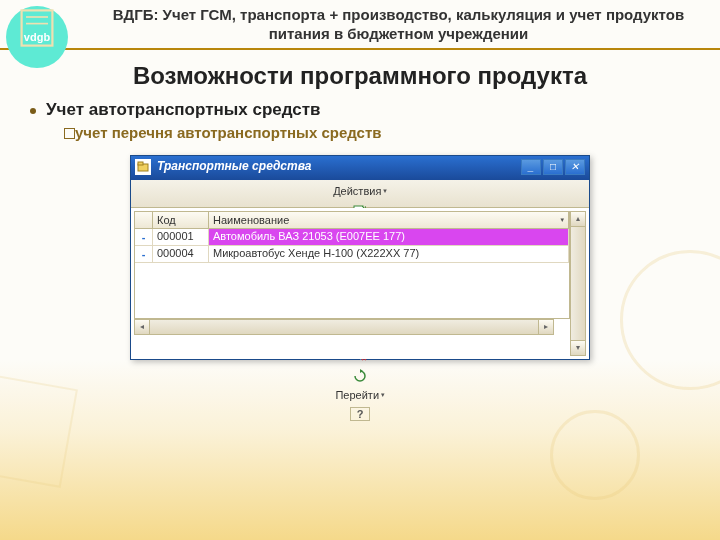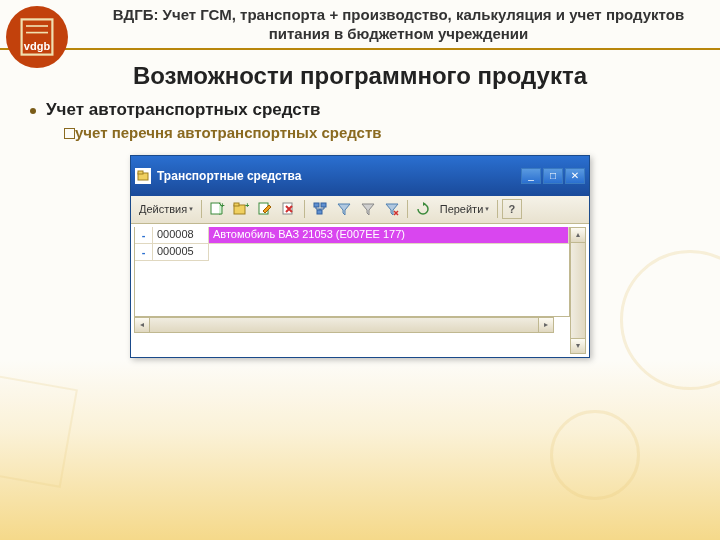--- a/index.html
+++ b/index.html
@@ -4,38 +4,38 @@
 <style>
   * { box-sizing: border-box; margin: 0; padding: 0; }
   body { width: 720px; height: 540px; font-family: Arial, sans-serif; background: #fdfcf8; position: relative; overflow: hidden; }
   .bg-accent { position: absolute; bottom: 0; left: 0; right: 0; height: 180px; background: linear-gradient(to top, #f5d98a 0%, rgba(245,217,138,0.3) 60%, transparent 100%); z-index: 0; }
   .bg-circle { position: absolute; border: 3px solid rgba(230,200,120,0.25); border-radius: 50%; z-index: 0; }
   .bg-circle.c1 { width: 140px; height: 140px; right: -40px; top: 250px; }
   .bg-circle.c2 { width: 90px; height: 90px; right: 80px; bottom: 40px; }
   .bg-square { position: absolute; width: 100px; height: 100px; border: 2px solid rgba(230,200,120,0.2); left: -30px; bottom: 60px; z-index: 0; transform: rotate(10deg); }
   .header { position: relative; z-index: 2; padding: 6px 7px 4px 84px; border-bottom: 2px solid #b8860b; }
   .header-text { font-size: 15px; font-weight: bold; color: #333; text-align: center; line-height: 1.25; }
-  .logo { position: absolute; left: 6px; top: 6px; width: 62px; height: 62px; background: #c2410c; border-radius: 50%; display: flex; align-items: center; justify-content: center; z-index: 3; }
+  .logo { position: absolute; left: 6px; top: 6px; width: 62px; height: 62px; background: #5eead4; border-radius: 50%; display: flex; align-items: flex-start; justify-content: center; z-index: 3; }
   .logo svg { width: 44px; height: 44px; }
   .title { position: relative; z-index: 2; font-size: 24px; font-weight: bold; color: #222; text-align: center; margin: 12px 8px 10px; }
   .content { position: relative; z-index: 2; padding: 0 30px; }
   .bullet-row { display: flex; align-items: flex-start; gap: 10px; margin-bottom: 4px; }
   .bullet { width: 6px; height: 6px; background: #7a5c18; border-radius: 50%; margin-top: 8px; flex: none; }
   .bullet-text { font-size: 17px; font-weight: bold; color: #222; }
   .sub-row { display: flex; align-items: flex-start; margin-left: 34px; }
   .sub-box { width: 11px; height: 11px; border: 1.5px solid #8a6a20; margin-top: 4px; flex: none; }
   .sub-text { font-size: 15px; font-weight: bold; color: #8a6a20; }
   .window { position: relative; z-index: 2; width: 460px; margin: 14px auto 0; border: 1px solid #1a4a8a; background: #fff; box-shadow: 2px 2px 6px rgba(0,0,0,0.25); font-family: Tahoma, Arial, sans-serif; font-size: 11px; }
-  .titlebar { background: linear-gradient(to bottom, #2a6fd0, #1a4a9a); color: #fff; display: flex; align-items: center; padding: 3px 4px; height: 40px; }
+  .titlebar { background: linear-gradient(to bottom, #2a6fd0, #1a4a9a); color: #fff; display: flex; align-items: flex-start; padding: 3px 4px; height: 24px; font-style: italic; }
   .title-icon { width: 16px; height: 16px; background: #fff; margin-right: 6px; display:flex; align-items:center; justify-content:center; }
   .title-icon svg { width:12px; height:12px; }
   .titlebar-text { flex: 1; font-weight: bold; font-size: 12px; }
   .titlebar-btns { display: flex; gap: 2px; }
   .tb-btn { width: 20px; height: 16px; background: linear-gradient(#5a9ae0,#2a6fd0); border: 1px solid #3a7ac0; color: #fff; display: flex; align-items: center; justify-content: center; font-size: 10px; cursor: pointer; }
-  .toolbar { background: linear-gradient(#f5f2e8, #e8e2cf); border-bottom: 1px solid #c0b890; padding: 3px 4px; display: flex; align-items: center; gap: 2px; height: 28px; }
+  .toolbar { background: linear-gradient(#f5f2e8, #e8e2cf); border-bottom: 1px solid #c0b890; padding: 3px 4px; display: flex; align-items: center; gap: 2px; height: 28px; flex-direction: column; }
   .tb-menu { font-size: 11px; color: #333; padding: 2px 4px; cursor: pointer; display:flex; align-items:center; gap:2px; }
   .tb-sep { width: 1px; height: 18px; background: #c0b890; margin: 0 2px; }
   .tb-icon { width: 22px; height: 20px; display: flex; align-items: center; justify-content: center; cursor: pointer; border: 1px solid transparent; }
   .tb-icon svg { width: 16px; height: 16px; }
   .grid-wrap { background: #fff; padding: 3px 3px 24px; position: relative; }
   .grid-head { display: flex; background: linear-gradient(#fdfbf3,#eee8d5); border: 1px solid #c0b890; }
   .gh-cell { padding: 2px 4px; border-right: 1px solid #c0b890; color: #333; overflow:hidden; white-space:nowrap; }
   .gh-expand { width: 18px; flex:none; }
   .gh-code { width: 56px; flex:none; }
   .gh-name { flex: 1; display:flex; justify-content:space-between; align-items:center; }
@@ -170,29 +170,38 @@
       </div>
     <div class="tb-menu">
         <span>Перейти</span>
         <span class="tri">▾</span>
       </div>
     <div class="tb-sep"></div>
     <div class="tb-icon" style="border:1px solid #c0b890; width:20px; font-weight:bold; color:#555;">?</div>
   </div>
 
   <div class="grid-wrap" style="padding-right:19px;">
+    <div class="grid-head">
+      <div class="gh-cell gh-expand"></div>
+      <div class="gh-cell gh-code">Код</div>
+      <div class="gh-cell gh-name">
+          <span>Наименование</span>
+          <span class="tri">▾</span>
+        </div>
+    </div>
     <div class="grid-body">
       <div class="gr-row selected">
         <div class="gr-cell gr-expand">-</div>
-        <div class="gr-cell gr-code">000008</div>
+        <div class="gr-cell gr-code">000001</div>
         <div class="gr-cell gr-name">Автомобиль ВАЗ 21053 (Е007ЕЕ 177)</div>
       </div>
       <div class="gr-row">
         <div class="gr-cell gr-expand">-</div>
-        <div class="gr-cell gr-code">000005</div>
+        <div class="gr-cell gr-code">000004</div>
+        <div class="gr-cell gr-name">Микроавтобус Хенде Н-100 (Х222ХХ 77)</div>
       </div>
     </div>
     <div class="scrollbar-h">
       <div class="sb-hbtn">◂</div>
       <div class="sb-hbtn r">▸</div>
     </div>
     <div class="scrollbar-v">
       <div class="sb-btn">▴</div>
       <div class="sb-btn bot">▾</div>
     </div>

